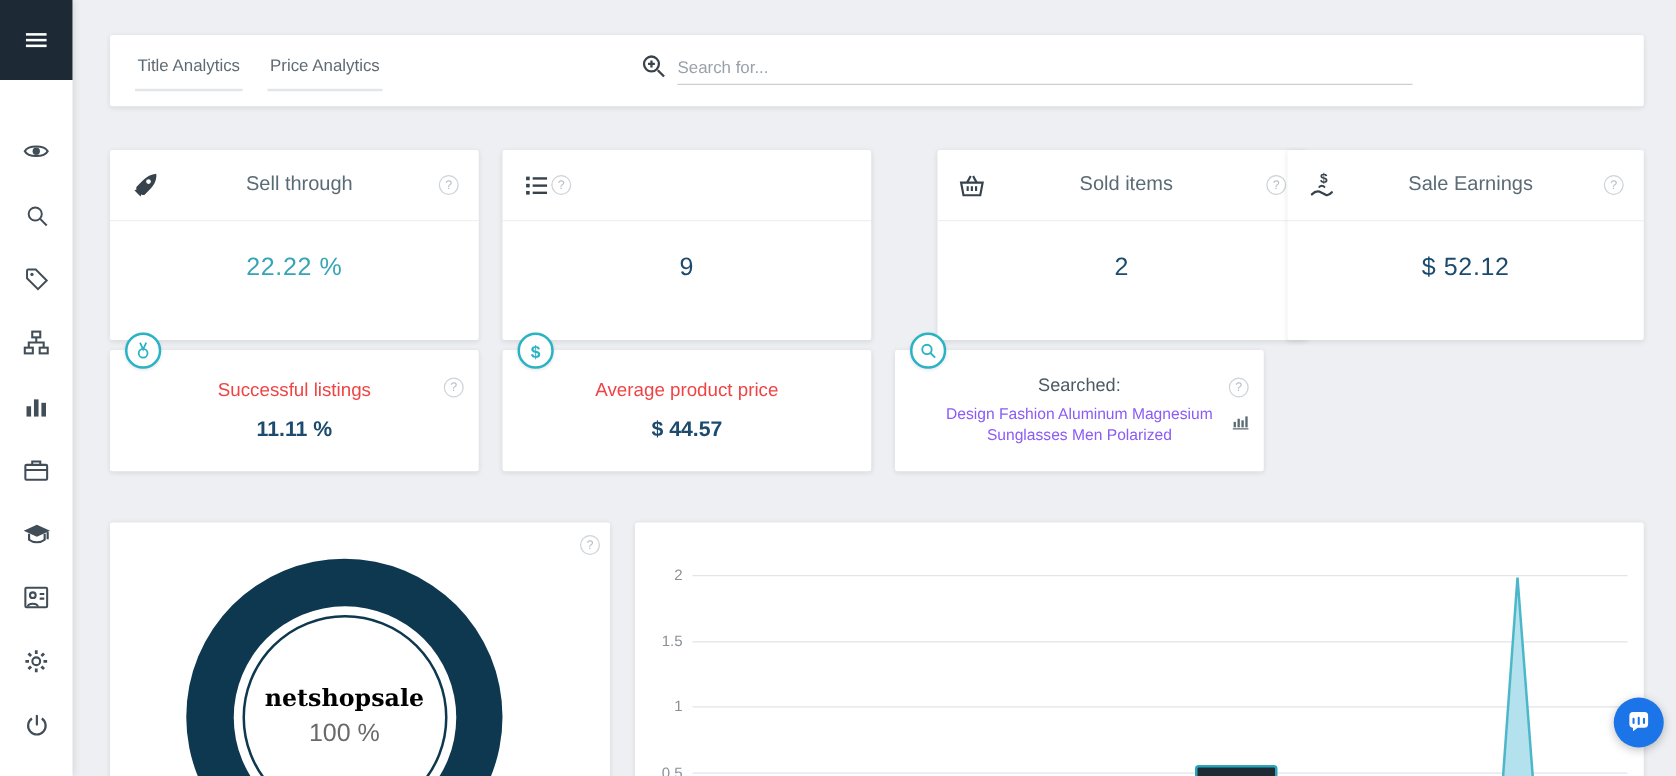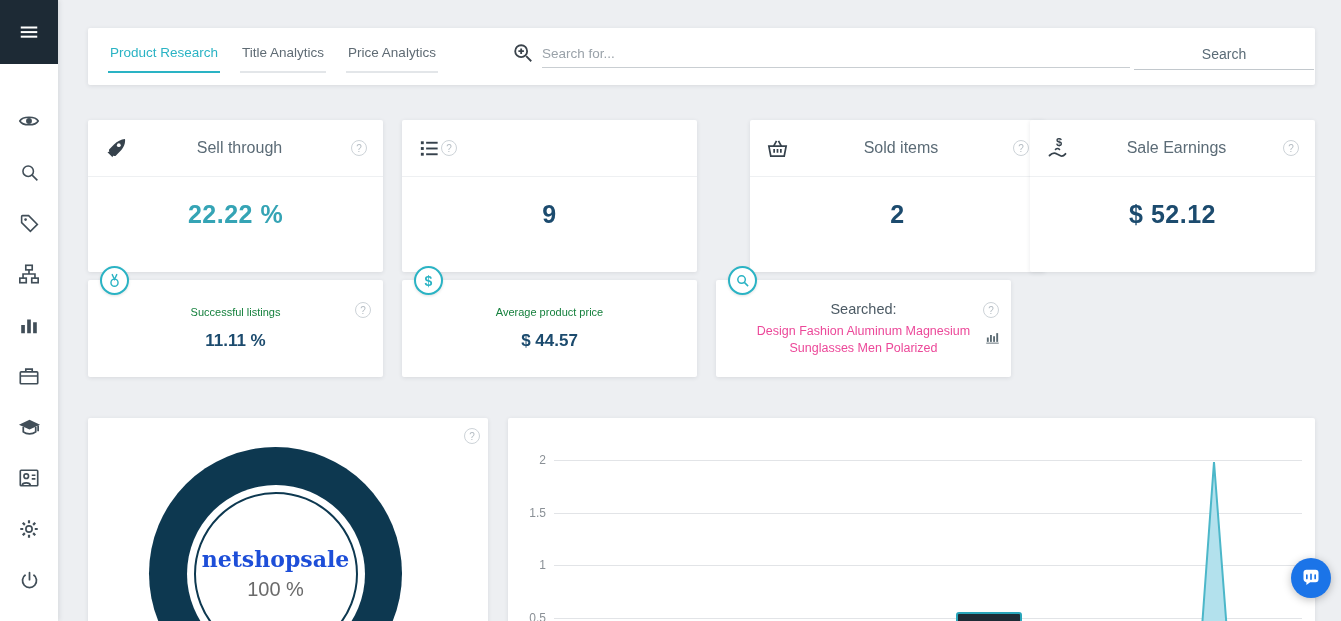--- a/index.html
+++ b/index.html
@@ -28,50 +28,50 @@
   .search-input::placeholder { color: #9aa2a9; }
   .search-btn { position: absolute; left: 1046px; top: 10px; width: 180px; height: 32px; background: transparent; border: none;
                 border-bottom: 1px solid #c2c8cd; font-size: 14px; color: #5a6b76; cursor: pointer; font-family: "Liberation Sans", sans-serif; }
 
   
   .stat1 { height: 152px; top: 120px; }
   .stat-head { display: flex; align-items: center; padding: 0 16px; height: 56px; }
   .stat-head .lbl { flex: 1; text-align: center; color: #5b6b76; font-size: 16px; }
   .stat-divider { border-bottom: 1px solid #eef0f2; }
   .stat-value { height: 74px; display: flex; align-items: center; justify-content: center;
-                font-size: 25px; font-weight: bold; color: #1c4b6e; letter-spacing: .5px; }
+                font-size: 20px; font-weight: normal; color: #1c4b6e; letter-spacing: .5px; }
   .stat-value.teal { color: #35a4b5; }
   .qmark { width: 16px; height: 16px; border: 1px solid #cdd3d8; border-radius: 50%; color: #b4bcc3;
            font-size: 10px; display: flex; align-items: center; justify-content: center; cursor: pointer; flex: none; background:#fff; }
 
   
   .stat2 { height: 97px; top: 280px; }
   .badge { position: absolute; left: 12px; top: -14px; width: 29px; height: 29px; border-radius: 50%;
            background: #fff; border: 2px solid #2ab3c4; display: flex; align-items: center; justify-content: center;
            color: #2ab3c4; box-shadow: 0 1px 3px rgba(0,0,0,.12); z-index: 2; }
   .s2-body { height: 100%; display: flex; flex-direction: column; align-items: center; justify-content: center; gap: 13px; }
-  .s2-label { color: #15803d; font-size: 11px; }
+  .s2-label { color: #ef4444; font-size: 15px; }
   .s2-value { color: #1c4b6e; font-size: 17px; font-weight: bold; }
   .s2-q { position: absolute; right: 12px; top: 22px; }
   .searched-label { color: #4c5a64; font-size: 14.5px; }
-  .searched-query { color: #ec4899; font-size: 12.5px; width: 240px; text-align: center; line-height: 1.35; cursor: pointer; }
+  .searched-query { color: #8b5cf6; font-size: 12.5px; width: 240px; text-align: center; line-height: 1.35; cursor: pointer; }
   .searched-body { gap: 6px; }
   .mini-chart { position: absolute; right: 11px; top: 50px; }
   .save-body { height: 100%; display: flex; align-items: center; justify-content: center; gap: 10px; cursor: pointer; }
   .save-label { color: #5a6b76; font-size: 15px; }
 
   
   .donut-card { left: 88px; top: 418px; width: 400px; height: 240px; }
   .donut-card .qmark { position: absolute; right: 8px; top: 10px; }
   .donut { position: absolute; left: 61px; top: 29px; width: 253px; height: 253px; border-radius: 50%;
            background: #0d3850; display: flex; align-items: center; justify-content: center; }
   .donut-hole { width: 178px; height: 178px; border-radius: 50%; background: #fff; display: flex; align-items: center; justify-content: center; }
   .donut-inner { width: 164px; height: 164px; border-radius: 50%; border: 2px solid #0d3850; background: #fff;
                  display: flex; flex-direction: column; align-items: center; justify-content: center; }
-  .donut-name { font-family: "DejaVu Serif", serif; font-weight: bold; font-size: 22px; color: #1d4ed8; }
+  .donut-name { font-family: "DejaVu Serif", serif; font-weight: bold; font-size: 19px; color: #000000; }
   .donut-pct { font-size: 20px; color: #6a6a6a; margin-top: 6px; }
 
   
   .chart-card { left: 508px; top: 418px; width: 807px; height: 240px; }
   .chart-card { overflow: hidden; }
   .gl { position: absolute; left: 46px; width: 748px; border-top: 1px solid #e2e4e7; }
   .ytick { position: absolute; left: 0; width: 38px; text-align: right; font-size: 12px; color: #8a9096; }
   .spike-svg { position: absolute; left: 46px; top: 0; }
   .chart-tip { position: absolute; left: 448px; top: 194px; width: 66px; height: 44px;
                background: #1e2b35; border: 2px solid #29a5ba; border-radius: 3px; }
@@ -163,32 +163,30 @@
         <svg width="21" height="21" viewBox="0 0 24 24" fill="none" stroke="#414e58" stroke-width="2">
           <path d="M12 3v8" stroke-linecap="round"></path>
             <path d="M7.5 5.5a8 8 0 1 0 9 0"></path>
         </svg>
       </div>
     </div>
   </aside>
 
   <section class="card topcard">
     <div class="tabs">
-      <div class="tab active">Product Research</div>
       <div class="tab">Title Analytics</div>
       <div class="tab">Price Analytics</div>
     </div>
     <div class="search-wrap">
       <svg class="zicon" width="22" height="22" viewBox="0 0 24 24" fill="none" stroke="#3a434b" stroke-width="2">
         <circle cx="10" cy="10" r="6.5"></circle>
           <path d="M7 10h6M10 7v6M15.5 15.5L21 21"></path>
       </svg>
       <input class="search-input" type="text" placeholder="Search for..." style="">
     </div>
-    <button class="search-btn">Search</button>
   </section>
 
   <section class="card stat1" style="left:88px; width:295px;">
     <div class="stat-head">
       <svg width="24" height="24" viewBox="0 0 24 24">
         <path d="M21 3c.6 4-1.2 8.6-4.6 12l-4.9 4.9-1.8.1-4.7-4.7.1-1.8L10 8.6C13.4 5.2 17 3.4 21 3z" fill="#36424c"></path>
         <circle cx="14.8" cy="9.2" r="1.9" fill="#fff"></circle>
         <path d="M7 15l-3.5 1.2L6 18.7l2.5 2.5 1.2-3.5z" fill="#36424c"></path>
       </svg>
       <span class="lbl">Sell through</span>

